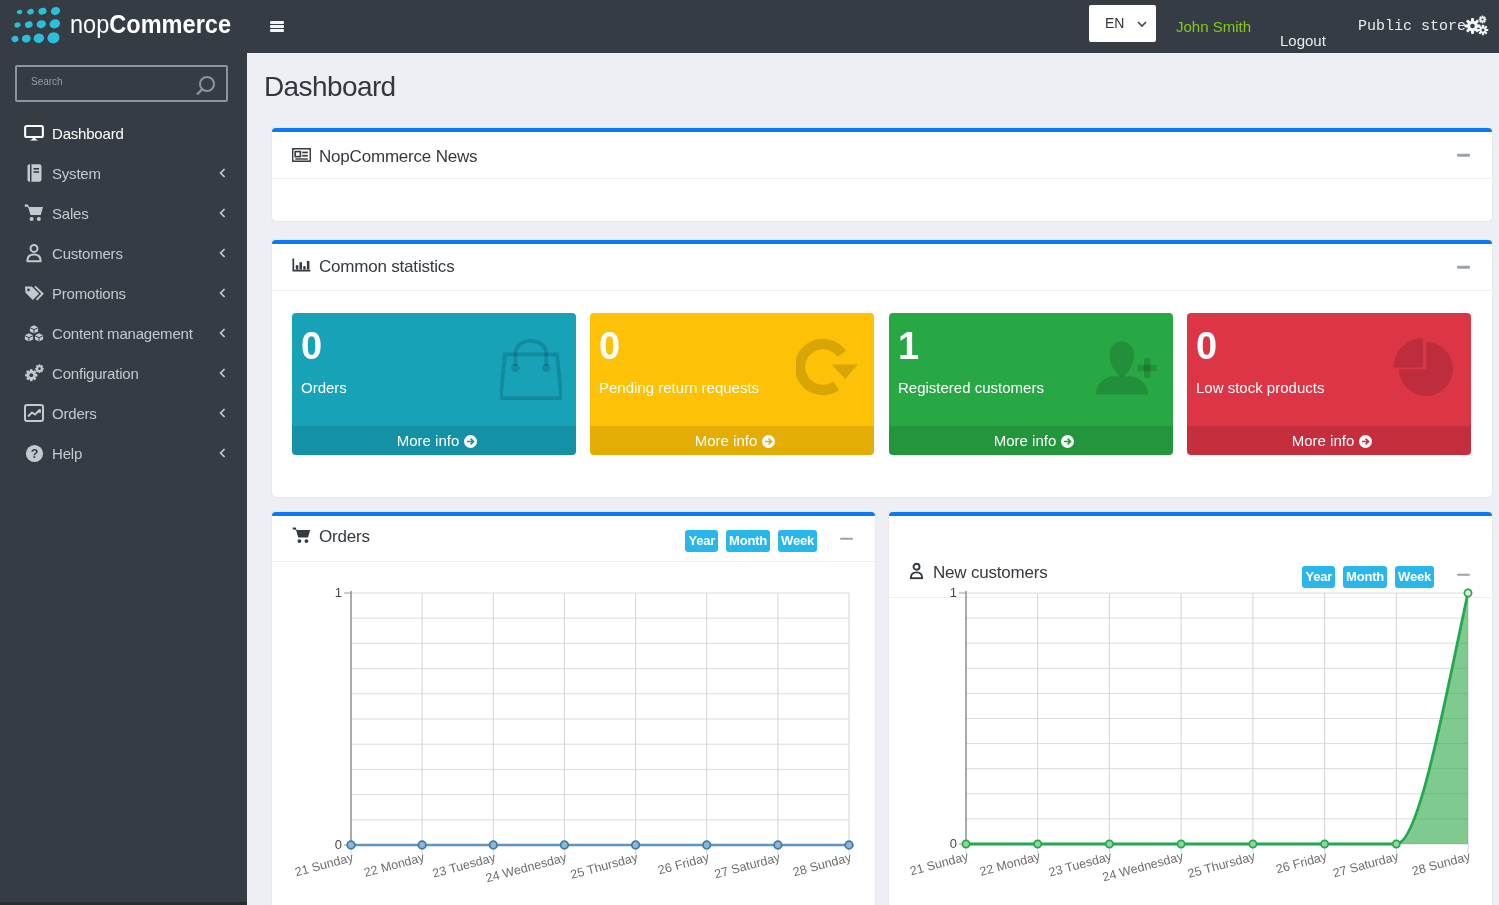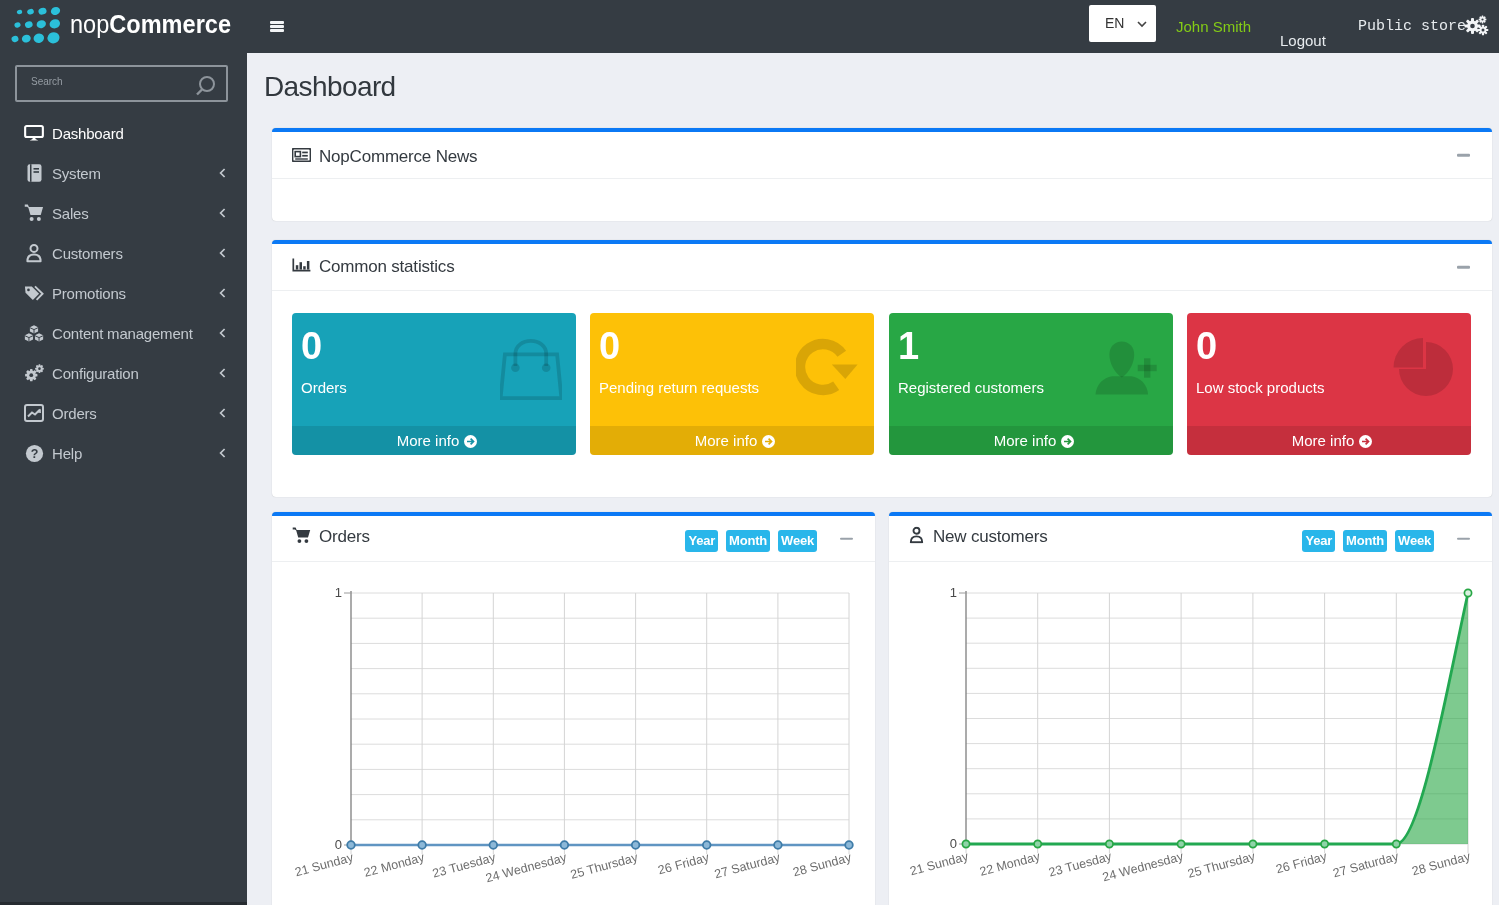--- a/index.html
+++ b/index.html
@@ -193,21 +193,21 @@
 <circle cx="221.3" cy="282" r="3.8" fill="#8cb8d8" stroke="#3e7ca8" stroke-width="1.8"></circle>
 <circle cx="292.4" cy="282" r="3.8" fill="#8cb8d8" stroke="#3e7ca8" stroke-width="1.8"></circle>
 <circle cx="363.6" cy="282" r="3.8" fill="#8cb8d8" stroke="#3e7ca8" stroke-width="1.8"></circle>
 <circle cx="434.7" cy="282" r="3.8" fill="#8cb8d8" stroke="#3e7ca8" stroke-width="1.8"></circle>
 <circle cx="505.9" cy="282" r="3.8" fill="#8cb8d8" stroke="#3e7ca8" stroke-width="1.8"></circle>
 <circle cx="577.0" cy="282" r="3.8" fill="#8cb8d8" stroke="#3e7ca8" stroke-width="1.8"></circle>
 </svg>
       </div>
   </div>
   <div class="card chart-card" id="cust">
-    <div class="card-h" style="height:46px;">
+    <div class="card-h" style="height:46px;margin-top:36px;">
       <span class="cicon" id="custicon"><svg width="15" height="17" viewBox="0 0 15 17">
             <circle cx="7.5" cy="4.3" r="3" fill="none" stroke="#343a40" stroke-width="1.9"></circle>
             <path d="M1.8 15.8 C1.8 11.5 4.2 9.9 7.5 9.9 C10.8 9.9 13.2 11.5 13.2 15.8 Z" fill="none" stroke="#343a40" stroke-width="1.9" stroke-linejoin="round"></path>
           </svg></span>
       <span class="ctitle">New customers</span>
       <span class="btns">
           <span class="btn">Year</span>
           <span class="btn">Month</span>
           <span class="btn">Week</span>
         </span>

